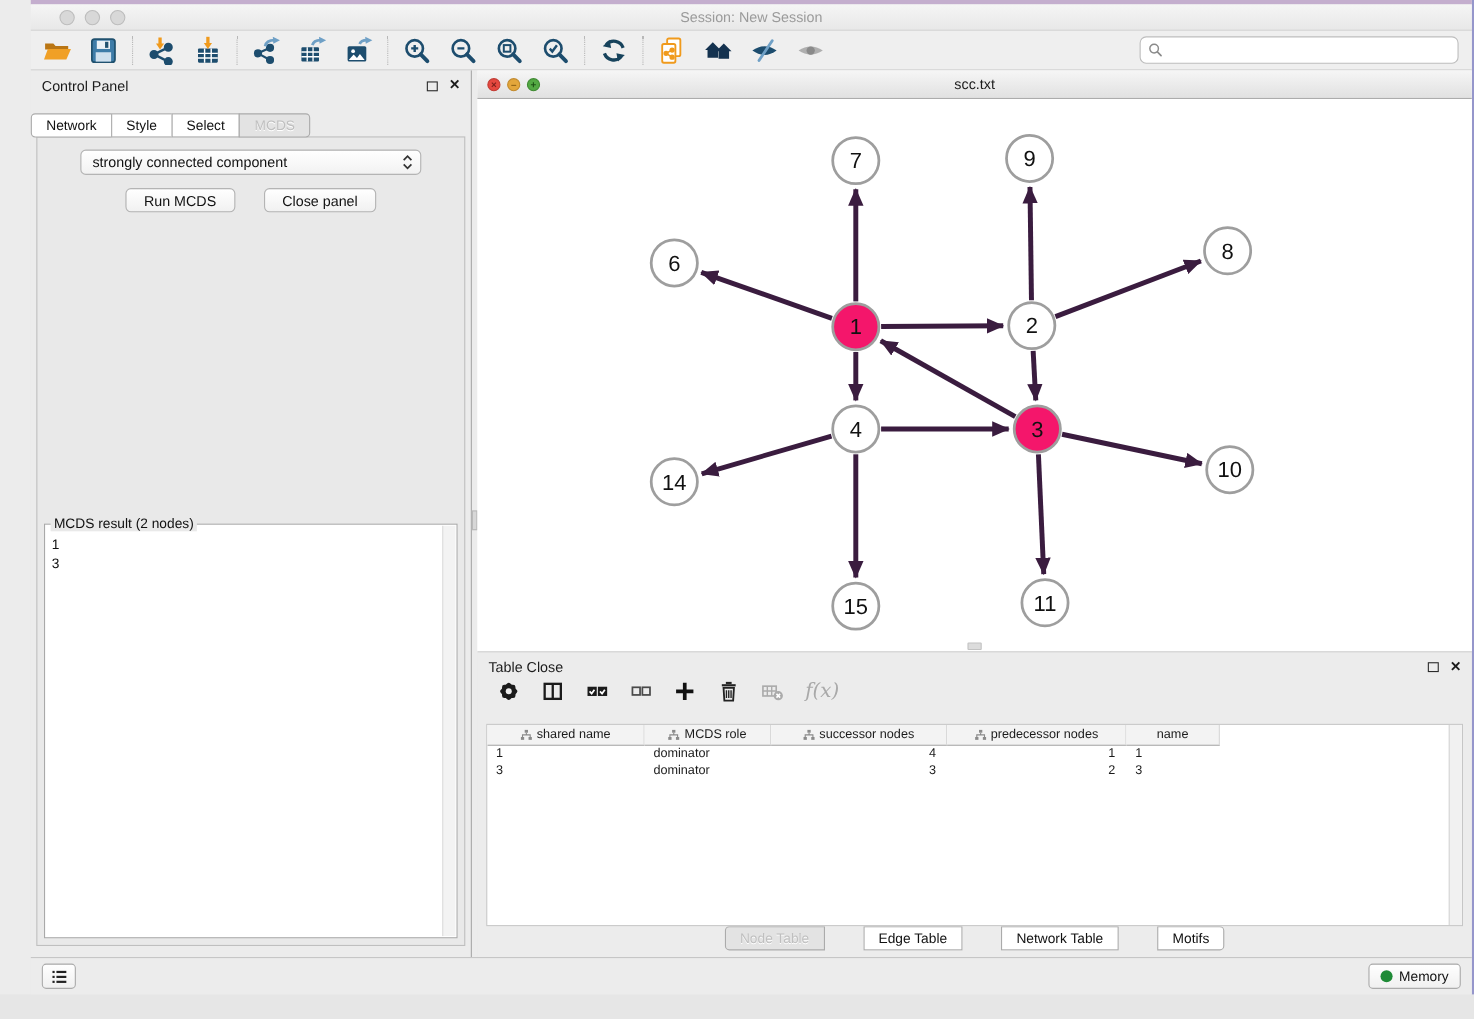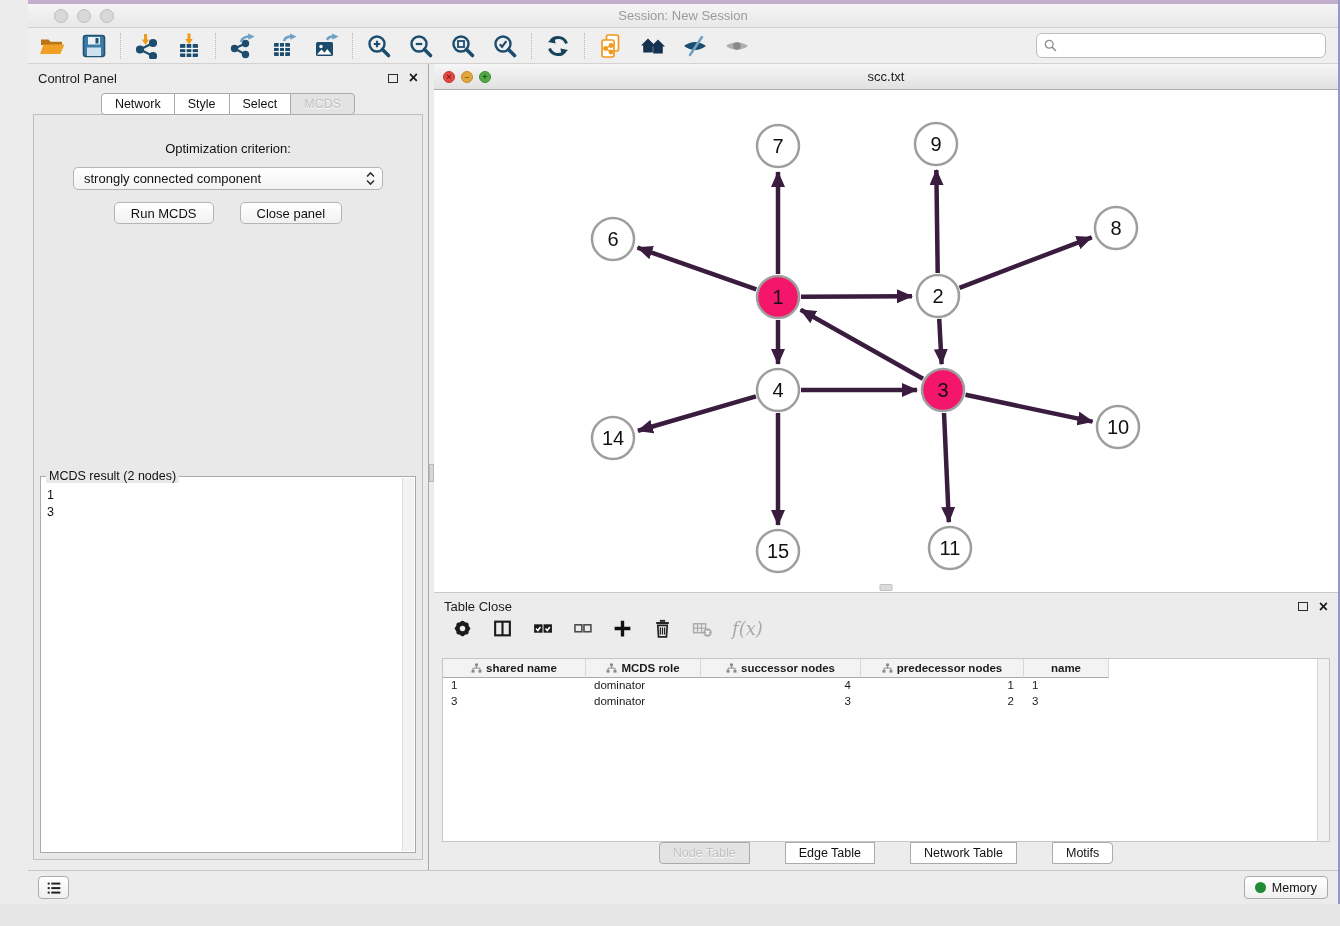--- a/index.html
+++ b/index.html
@@ -25,21 +25,21 @@
 
   
   .main { flex:1; display:flex; min-height:0; }
 
   
   .control-panel { width:400px; background:#ECECEC; display:flex; flex-direction:column; }
   .panel-head { height:26px; display:flex; align-items:center; padding:2px 10px 0; font-size:13px; color:#1B1B1B; }
   .panel-head .spacer { flex:1; }
   .float-box { width:10px; height:9px; border:1.5px solid #2B2B2B; display:inline-block; margin-right:11px; cursor:pointer; }
   .close-x { font-size:16px; font-weight:800; color:#1B1B1B; line-height:1; cursor:pointer; }
-  .cp-tabs { display:flex; justify-content:center; position:relative; z-index:2; margin-top:3px; }
+  .cp-tabs { display:flex; position:relative; z-index:2; margin-top:13px; }
   .tab { height:22px; line-height:20px; padding:0 13px; font-size:12.5px; color:#111; background:#fff; border:1px solid #ABABAB; margin-left:-1px; cursor:pointer; white-space:nowrap; }
   .tab:first-child { border-top-left-radius:4px; border-bottom-left-radius:4px; margin-left:0; }
   .tab:last-child { border-top-right-radius:4px; border-bottom-right-radius:4px; }
   .tab.active { background:#E3E3E3; color:#BFBFBF; text-shadow:0 1px 0 #fff; }
   .cp-content { flex:1; margin:-1px 5px 10px; border:1px solid #BFBFBF; background:#E9E9E9; display:flex; flex-direction:column; min-height:0; }
   .opt-label { text-align:center; margin-top:26px; font-size:13px; color:#111; }
   .select-box { width:310px; height:23px; margin:11px auto 0; background:linear-gradient(#FFFFFF,#F2F2F2); border:1px solid #B4B4B4; border-radius:5px; display:flex; align-items:center; padding:0 6px 0 10px; font-size:13px; color:#111; cursor:pointer;gap:28px; }
   .select-box .sel-label { flex:1; }
   .btn-row { display:flex; justify-content:center; gap:26px; margin-top:12px; }
   .mac-btn { height:22px; padding:0 16px; font-size:13px; color:#111; background:linear-gradient(#FFFFFF,#F1F1F1); border:1px solid #B4B4B4; border-radius:5px; cursor:pointer; }
@@ -68,21 +68,21 @@
 
   
   .table-panel { flex:1; background:#ECECEC; border-top:1px solid #C9C9C9; display:flex; flex-direction:column; min-height:0; }
   .tp-toolbar { height:40px; display:flex; align-items:flex-start; gap:19px; padding-left:18px; flex:none; }
   .tp-btn { display:flex; align-items:center; justify-content:center; cursor:pointer; }
   .tp-btn svg { width:21px; height:21px; }
   .tp-btn.disabled { cursor:default; }
   .fx { font-family:"DejaVu Serif",serif; font-style:italic; font-size:18px; color:#A9A9A9; }
   .tbl-wrap { margin:0 8px; height:184px; background:#fff; border:1px solid #C6C6C6; position:relative; overflow:hidden; flex:none; }
   .tbl-head { display:flex; height:19px; }
-  .th { background:#F3F3F3; border-bottom:1px solid #ABABAB; border-right:1px solid #D9D9D9; display:flex; align-items:center; justify-content:center; gap:4px; font-size:11.5px; color:#1B1B1B; flex:none; overflow:hidden;font-weight:bold; }
+  .th { background:#F3F3F3; border-bottom:1px solid #ABABAB; border-right:1px solid #D9D9D9; display:flex; align-items:center; justify-content:center; gap:4px; font-size:11.5px; color:#1B1B1B; flex:none; overflow:hidden; }
   .tr { display:flex; height:16px; }
   .td { font-size:11.5px; color:#1B1B1B; flex:none; overflow:hidden; padding:1px 6px 0 8px; white-space:nowrap; }
   .td.right { text-align:right; padding-right:10px; }
   .tbl-scroll { position:absolute; top:0; right:0; bottom:0; width:12px; background:#F1F1F1; border-left:1px solid #D5D5D5; }
   .tp-tabs { margin:auto auto 6px; display:flex;gap:36px; }
 
   
   .statusbar { height:34px; background:#ECECEC; border-top:1px solid #C6C6C6; display:flex; align-items:center; padding:0 10px; }
   .sb-left-btn { width:31px; height:23px; background:linear-gradient(#FFFFFF,#F0F0F0); border:1px solid #ABABAB; border-radius:4px; display:flex; align-items:center; justify-content:center; cursor:pointer; }
   .sb-left-btn svg { width:18px; height:18px; }
@@ -283,21 +283,20 @@
         <span class="float-box"></span>
         <span class="close-x">×</span>
       </div>
       <div class="cp-tabs" id="cp-tabs">
           <span class="tab">Network</span>
           <span class="tab">Style</span>
           <span class="tab">Select</span>
           <span class="tab active">MCDS</span>
         </div>
       <div class="cp-content">
-        <div class="opt-label">Optimization criterion:</div>
         <div class="select-box">
           <span class="sel-label">strongly connected component</span>
           <svg width="11" height="15" viewBox="0 0 11 15">
             <path d="M2 5.5 L5.5 2 L9 5.5" fill="none" stroke="#333" stroke-width="1.6"></path>
             <path d="M2 9.5 L5.5 13 L9 9.5" fill="none" stroke="#333" stroke-width="1.6"></path>
           </svg>
         </div>
         <div class="btn-row">
           <button class="mac-btn">Run MCDS</button>
           <button class="mac-btn">Close panel</button>

